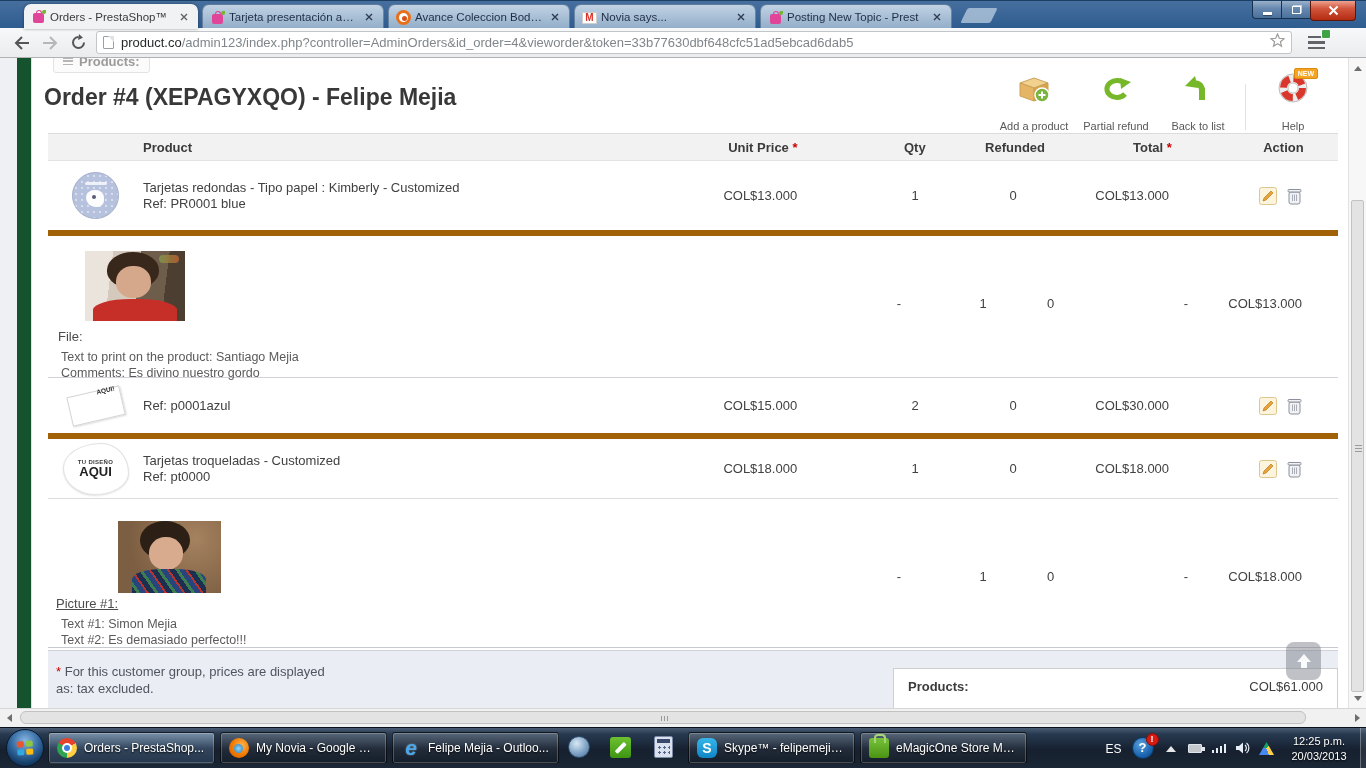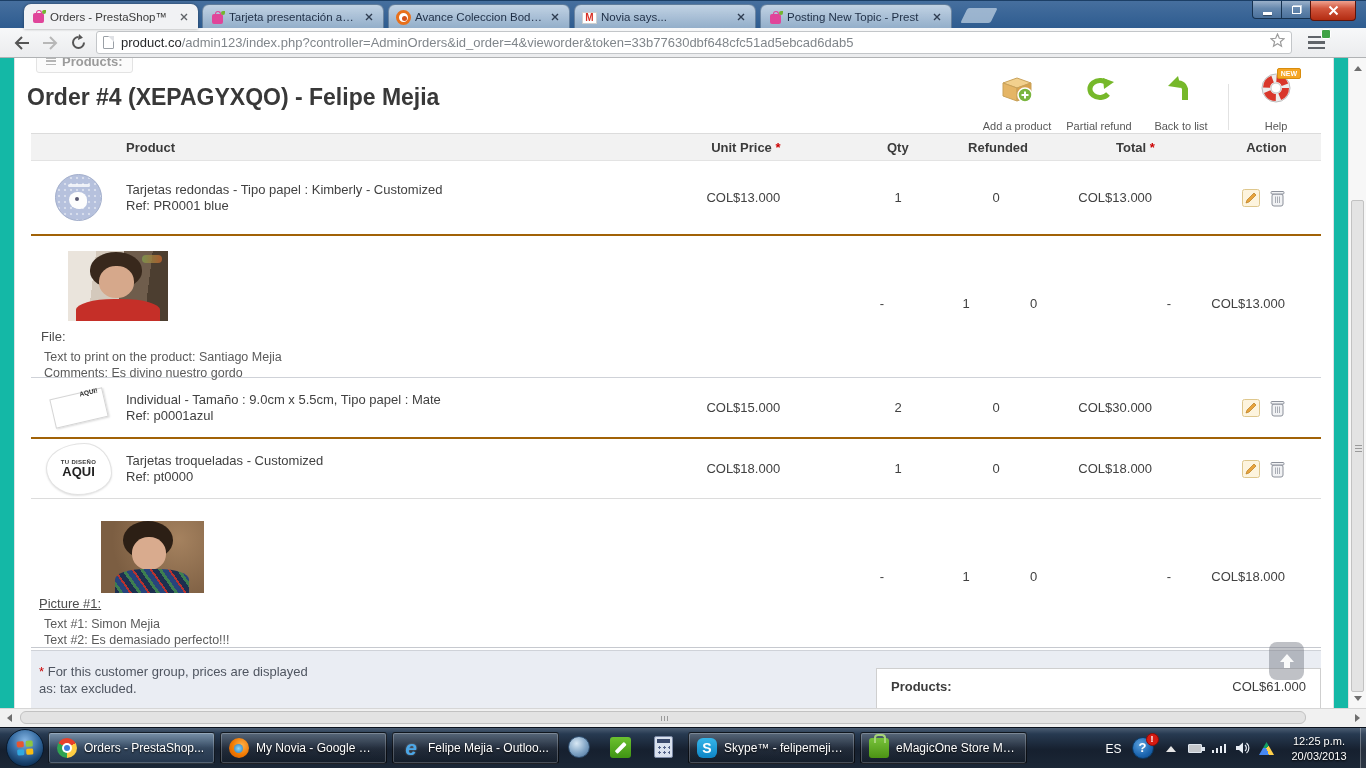--- a/index.html
+++ b/index.html
@@ -45,21 +45,21 @@
     display:flex; align-items:center; padding:0 6px; }
   .docicon { width:11px; height:13px; border:1.3px solid #9aa0a6; border-radius:1px; position:relative; background:#fff; flex:0 0 auto; }
   .docicon::after { content:""; position:absolute; right:-1px; top:-1px; border:3px solid #dfe1e5; border-left-color:transparent; border-bottom-color:transparent; }
   .urltext { margin-left:7px; font-size:13px; color:#80868b; white-space:nowrap; overflow:hidden; flex:1; }
   .urltext .domain { color:#27292b; }
   .menubtn { margin-left:10px; width:28px; height:24px; position:relative; display:flex; flex-direction:column; justify-content:center; gap:3px; align-items:center; }
   .menubtn i { display:block; width:17px; height:2.5px; background:#606469; }
   .menubadge { position:absolute; right:-1px; top:-2px; width:10px; height:10px; background:#3fa345; border:1px solid #fff; border-radius:2px; }
 
   
-  .content { position:absolute; left:0; top:58px; width:1348px; height:650px; background:#14b8a6; overflow:hidden; }
+  .content { position:absolute; left:17px; top:58px; width:1348px; height:650px; background:#14532d; overflow:hidden; }
   .panel { position:absolute; left:14px; top:0; width:1320px; height:650px; background:#fff;
     border-left:1px solid #dfe1e4; border-right:1px solid #dfe1e4; }
   .clipped-tab { position:absolute; left:21px; top:-9px; height:24px; background:#fbfbfb; border:1px solid #e3e3e3;
     border-radius:3px; display:flex; align-items:center; padding:0 9px; gap:6px; z-index:2; }
   .clipped-tab .txt { font-size:13px; font-weight:bold; color:#9b9b9b; }
   .listicon { width:10px; height:8px; display:flex; flex-direction:column; justify-content:space-between; }
   .listicon i { height:1.5px; background:#b5b5b5; display:block; }
   .page-title { position:absolute; left:12px; top:26px; font-size:23px; color:#383838; }
   .pactions { position:absolute; right:16px; top:14px; display:flex; align-items:flex-end; }
   .pact { width:82px; display:flex; flex-direction:column; align-items:center; gap:12px; cursor:pointer; }
@@ -78,21 +78,21 @@
   .c-total { width:120px; text-align:right; padding-right:15px; }
   .c-act { width:135px; display:flex; justify-content:center; gap:10px; align-items:center; }
   .c-amount { width:135px; text-align:right; padding-right:36px; }
   .thead { height:28px; background:#f2f2f2; border-top:1px solid #dcdcdc; border-bottom:1px solid #e3e3e3;
     font-weight:bold; color:#3b3b3b; align-items:center; }
   .thead .c-prod { padding-left:95px; }
   .ast { color:#c00; }
   .thumbcell { width:95px; flex:0 0 auto; display:flex; justify-content:center; align-items:center; }
   .pname { line-height:16px; }
   .pref { line-height:16px; }
-  .prow { border-bottom:2px solid #a16207; }
+  .prow { border-bottom:6px solid #a16207; }
   .ctop { display:flex; align-items:flex-start; }
   .ctop .val { font-size:13px; color:#414141; }
   .clabel { font-size:13px; color:#4c4c4c; margin-left:10px; }
   .cline { font-size:12.5px; color:#5a5a5a; line-height:16px; margin-left:13px; }
 
   
   .thumb-round { width:47px; height:47px; border-radius:50%; background:#b6c1dd; border:1px solid #a2aecb; position:relative;
     background-image:radial-gradient(rgba(255,255,255,.45) 1px, transparent 1.6px); background-size:6px 6px; overflow:hidden; }
   .thumb-round .scr { position:absolute; left:12px; top:9px; width:22px; height:3px; background:rgba(255,255,255,.75); border-radius:2px; }
   .thumb-round .bird { position:absolute; left:13px; top:17px; width:18px; height:17px; background:#fdfdfd; border-radius:60% 60% 50% 70%; }
@@ -444,21 +444,20 @@
         </div>
 
         <div class="trow prow" style="height:61px;">
           <div class="c-prod">
             <div class="thumbcell">
               <div class="thumb-card">
                 <div class="card"><i class="ln"></i><i class="ln" style="width:40%;"></i><div class="aq">AQUI!</div></div>
               </div>
             </div>
             <div>
-              <div class="pname">Individual - Tamaño : 9.0cm x 5.5cm, Tipo papel : Mate</div>
               <div class="pref">Ref: p0001azul</div>
             </div>
           </div>
           <div class="c-unit" style="align-self:center;">COL$15.000</div>
           <div class="c-qty" style="align-self:center;">2</div>
           <div class="c-refu" style="align-self:center;">0</div>
           <div class="c-total" style="align-self:center;">COL$30.000</div>
           <div class="c-act">
             <span class="aicon">
                 <svg width="18" height="18">

